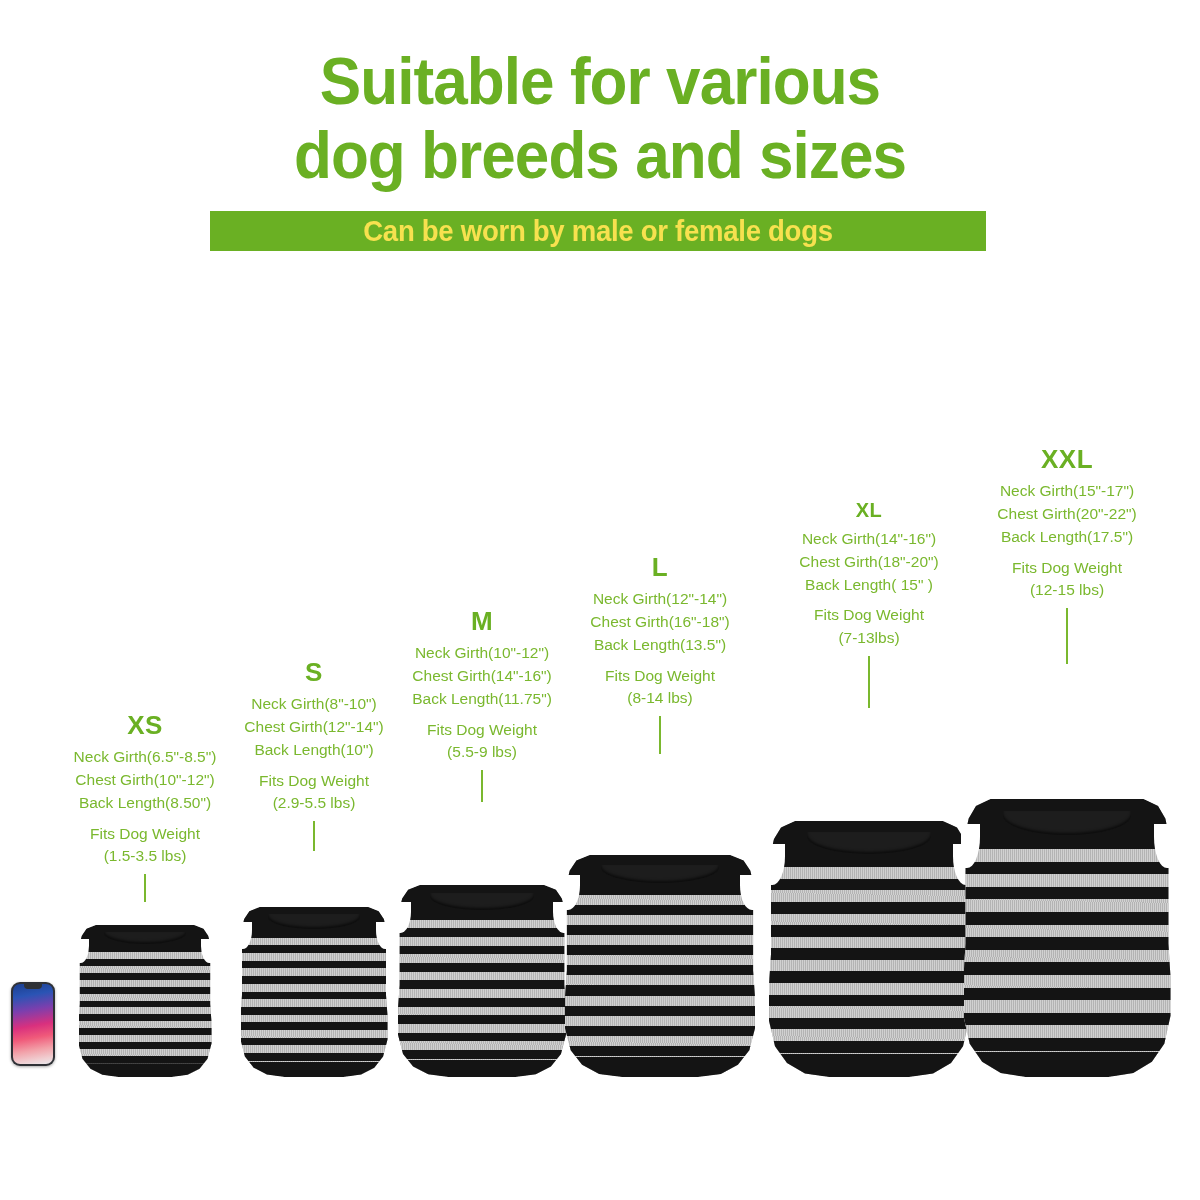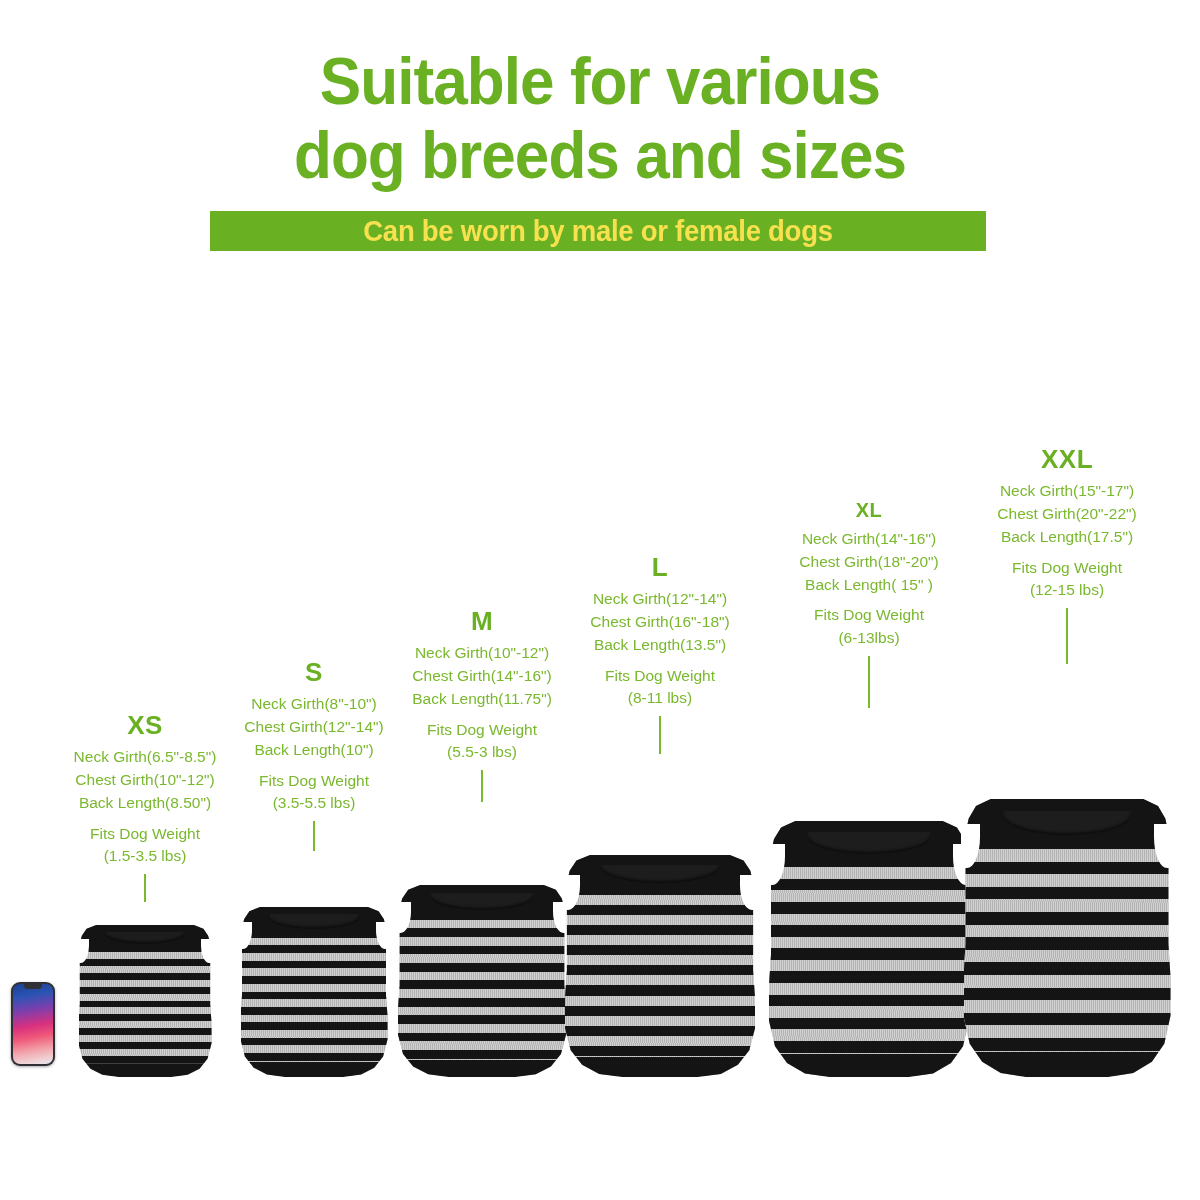--- a/index.html
+++ b/index.html
@@ -289,21 +289,21 @@
         <div class="armhole-r"></div>
       </div>
     </div>
     <div class="size-group" style="left: 164px; width: 300px; top: 659px;">
       <div class="size-letter" style="font-size: 26px;">S</div>
       <div class="size-specs" style="font-size: 15.5px; margin-top: 7px;">
         <span class="spec">Neck Girth(8"-10")</span>
         <span class="spec">Chest Girth(12"-14")</span>
         <span class="spec">Back Length(10")</span>
         <span class="spec weight-line">Fits Dog Weight</span>
-        <span class="spec">(3.5-5.5 lbs)</span>
+        <span class="spec">(2.9-5.5 lbs)</span>
       </div>
       <div class="connector" style="height: 30px; margin-top: 6px;"></div>
     </div>
     <div class="shirt-wrap" style="left: 240.5px; top: 907px; width: 147px; height: 170px;">
       <div class="shirt">
         <div class="shirt-body">
           <div class="grays">
             <div class="gy" style="top: 0%; height: 100%;"></div>
           </div>
           <div class="stripes">
@@ -325,21 +325,21 @@
         <div class="armhole-r"></div>
       </div>
     </div>
     <div class="size-group" style="left: 332px; width: 300px; top: 608px;">
       <div class="size-letter" style="font-size: 26px;">M</div>
       <div class="size-specs" style="font-size: 15.5px; margin-top: 7px;">
         <span class="spec">Neck Girth(10"-12")</span>
         <span class="spec">Chest Girth(14"-16")</span>
         <span class="spec">Back Length(11.75")</span>
         <span class="spec weight-line">Fits Dog Weight</span>
-        <span class="spec">(5.5-3 lbs)</span>
+        <span class="spec">(5.5-9 lbs)</span>
       </div>
       <div class="connector" style="height: 32px; margin-top: 6px;"></div>
     </div>
     <div class="shirt-wrap" style="left: 398px; top: 885px; width: 168px; height: 192px;">
       <div class="shirt">
         <div class="shirt-body">
           <div class="grays">
             <div class="gy" style="top: 0%; height: 100%;"></div>
           </div>
           <div class="stripes">
@@ -361,21 +361,21 @@
         <div class="armhole-r"></div>
       </div>
     </div>
     <div class="size-group" style="left: 510px; width: 300px; top: 554px;">
       <div class="size-letter" style="font-size: 26px;">L</div>
       <div class="size-specs" style="font-size: 15.5px; margin-top: 7px;">
         <span class="spec">Neck Girth(12"-14")</span>
         <span class="spec">Chest Girth(16"-18")</span>
         <span class="spec">Back Length(13.5")</span>
         <span class="spec weight-line">Fits Dog Weight</span>
-        <span class="spec">(8-11 lbs)</span>
+        <span class="spec">(8-14 lbs)</span>
       </div>
       <div class="connector" style="height: 38px; margin-top: 6px;"></div>
     </div>
     <div class="shirt-wrap" style="left: 565px; top: 855px; width: 190px; height: 222px;">
       <div class="shirt">
         <div class="shirt-body">
           <div class="grays">
             <div class="gy" style="top: 0%; height: 100%;"></div>
           </div>
           <div class="stripes">
@@ -397,21 +397,21 @@
         <div class="armhole-r"></div>
       </div>
     </div>
     <div class="size-group" style="left: 719px; width: 300px; top: 500px;">
       <div class="size-letter" style="font-size: 20px;">XL</div>
       <div class="size-specs" style="font-size: 15.5px; margin-top: 7px;">
         <span class="spec">Neck Girth(14"-16")</span>
         <span class="spec">Chest Girth(18"-20")</span>
         <span class="spec">Back Length(  15"  )</span>
         <span class="spec weight-line">Fits Dog Weight</span>
-        <span class="spec">(6-13lbs)</span>
+        <span class="spec">(7-13lbs)</span>
       </div>
       <div class="connector" style="height: 52px; margin-top: 6px;"></div>
     </div>
     <div class="shirt-wrap" style="left: 769px; top: 821px; width: 200px; height: 256px;">
       <div class="shirt">
         <div class="shirt-body">
           <div class="grays">
             <div class="gy" style="top: 0%; height: 100%;"></div>
           </div>
           <div class="stripes">

